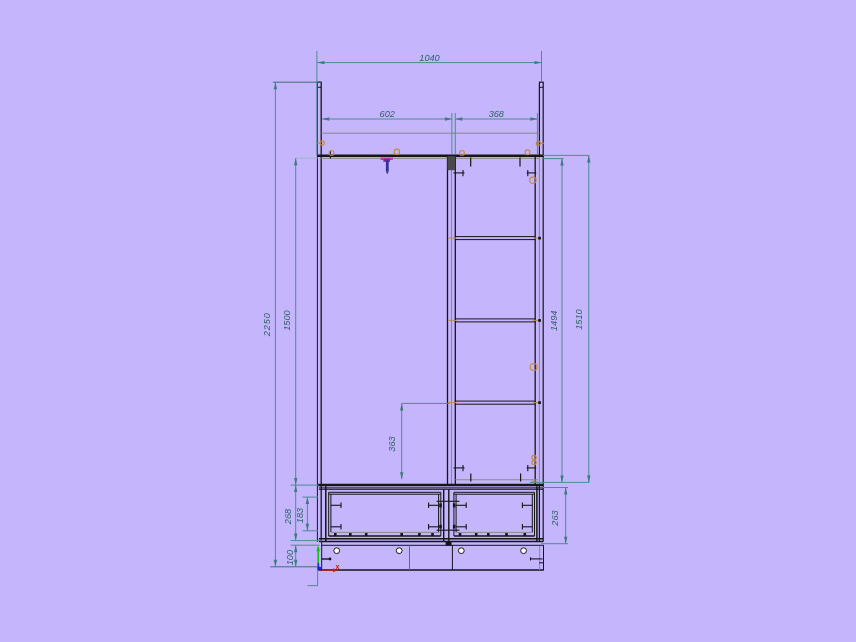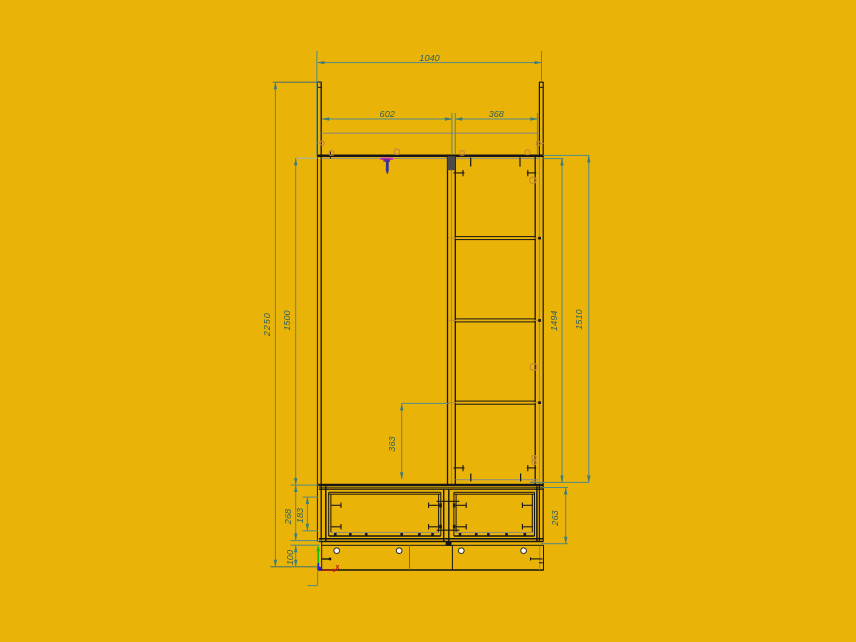--- a/index.html
+++ b/index.html
@@ -1,16 +1,16 @@
 <!DOCTYPE html>
 <html><head>
 <meta charset="utf-8">
 <style>
   html,body{margin:0;padding:0;background:#ffffff;}
-  .wrap{width:856px;height:642px;position:relative;overflow:hidden;background:#eab308;}
+  .wrap{width:856px;height:642px;position:relative;overflow:hidden;background:#c4b5fd;}
   svg{position:absolute;left:0;top:0;}
   text{font-family:"Liberation Sans",sans-serif;font-style:italic;fill:#2e6363;}
 </style>
 </head>
 <body>
 <div class="wrap">
 <svg width="856" height="642" viewBox="0 0 856 642">
 <defs>
 </defs>
 <g fill="none" stroke-linecap="butt">

